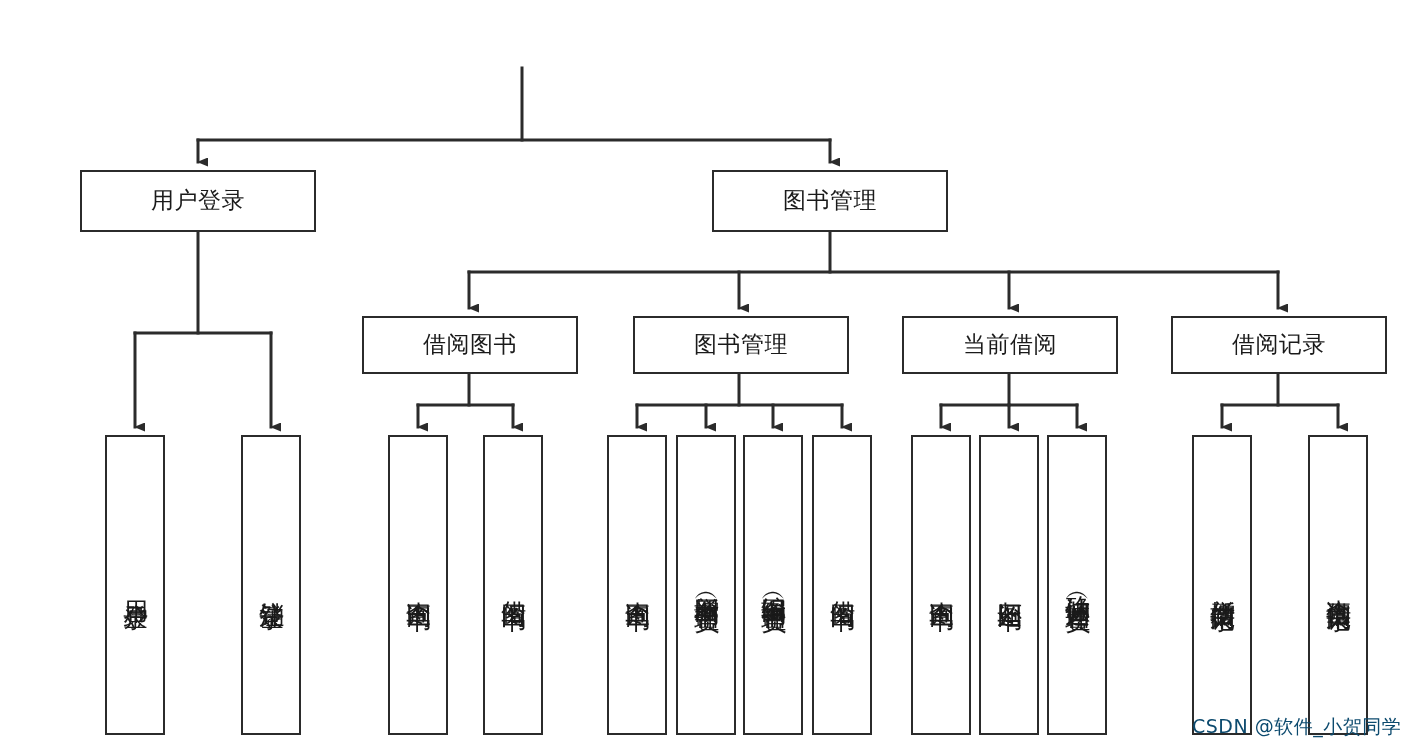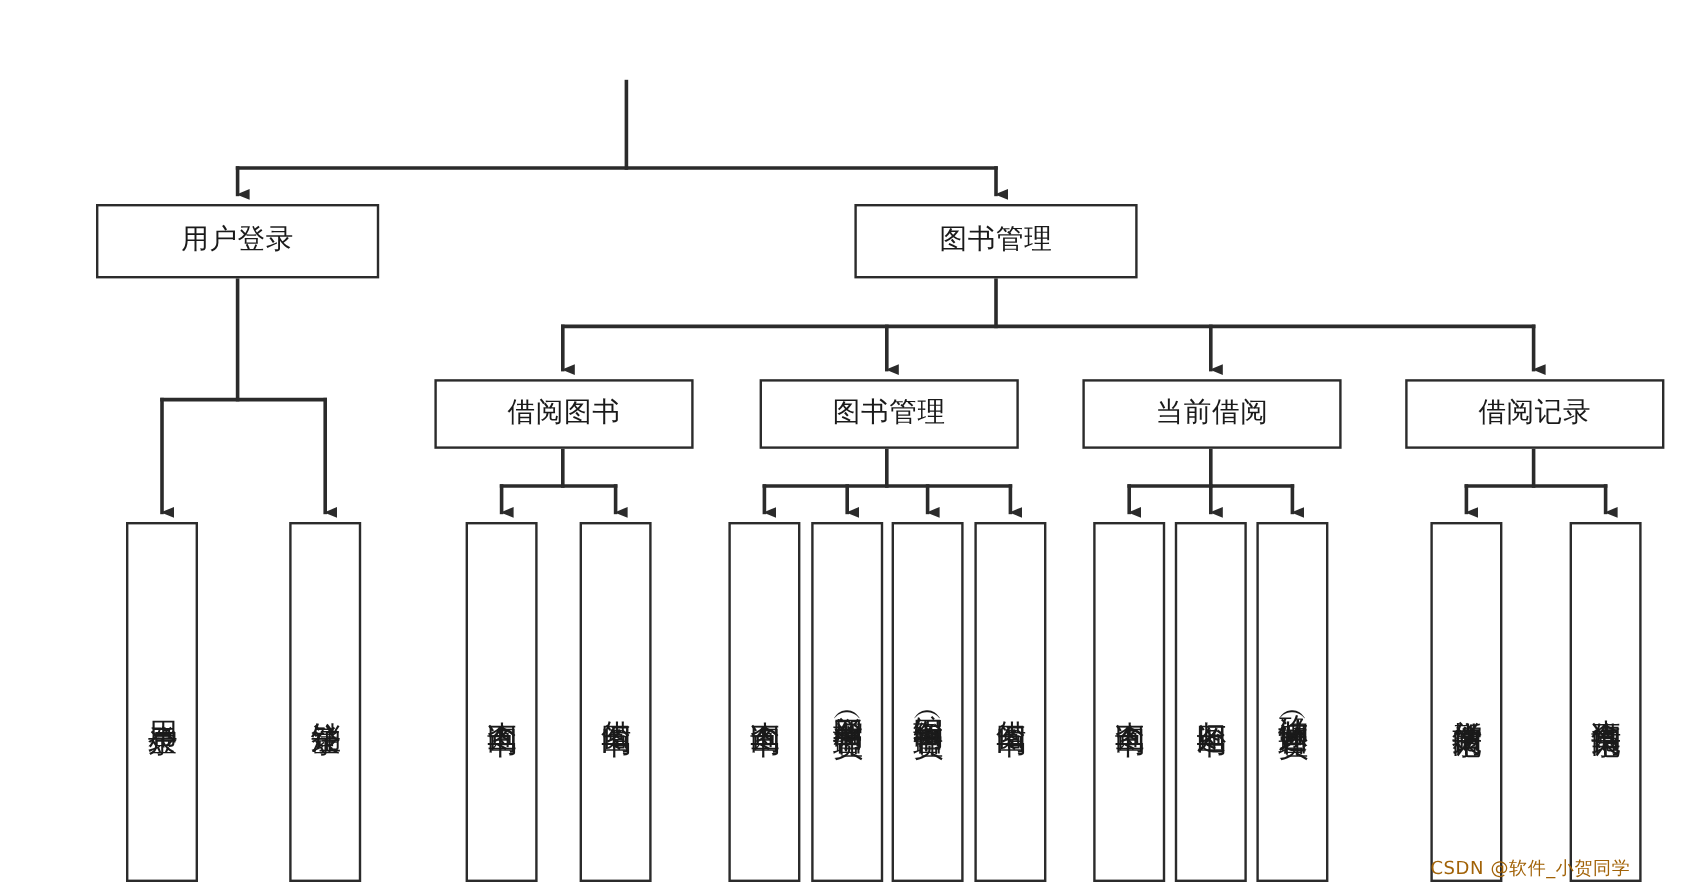--- a/index.html
+++ b/index.html
@@ -53,22 +53,22 @@
   .node.vertical .node-label {
     writing-mode: vertical-rl;
     text-orientation: upright;
     font-size: 25px;
     line-height: 1.05;
     letter-spacing: 2px;
     white-space: nowrap;
   }
   .watermark {
     position: absolute;
-    color: #a16207;
-    font-size: 15px;
+    color: #0c4a6e;
+    font-size: 19px;
     white-space: nowrap;
     letter-spacing: 0.5px;
   }
 </style>
 </head>
 <body>
 
 <div id="diagram-root">
 
   <svg id="edge-layer" viewBox="0 0 1405 747" width="1405" height="747" xmlns="http://www.w3.org/2000/svg">

